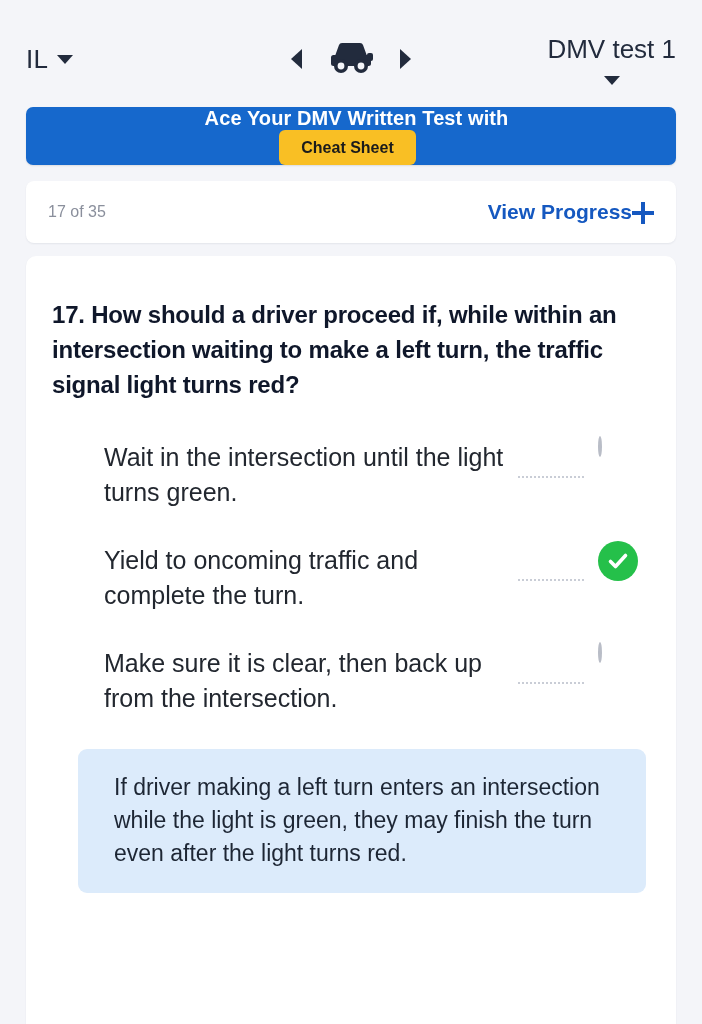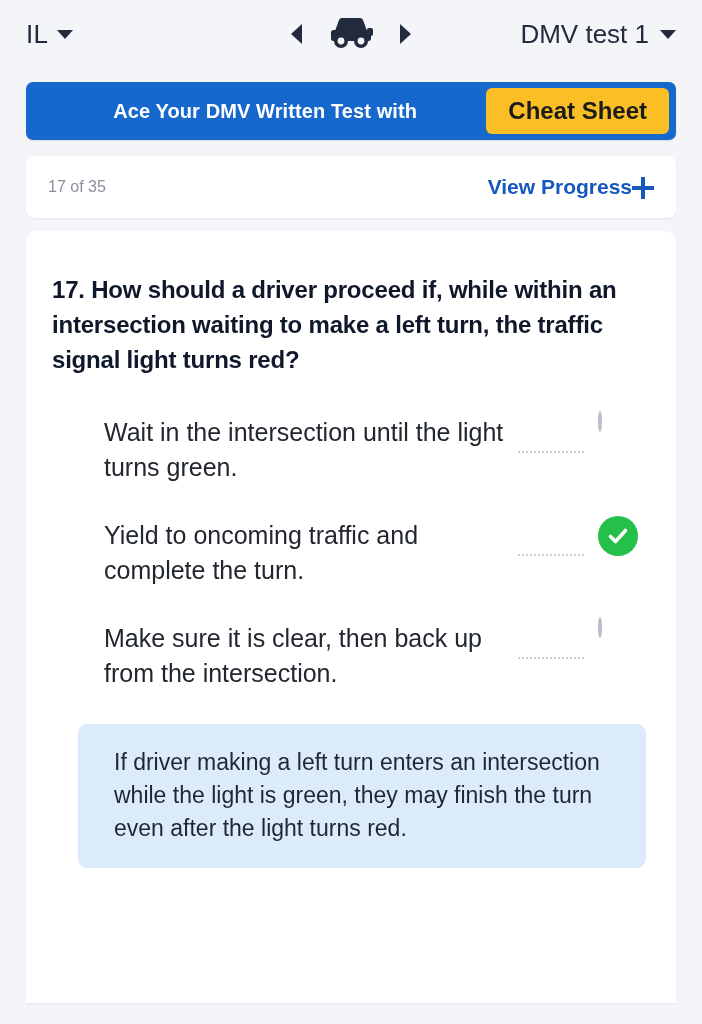--- a/index.html
+++ b/index.html
@@ -17,20 +17,21 @@
   }
 
   
   .topbar {
     height: 68px;
     display: flex;
     align-items: center;
     padding: 0 26px;
     background: #f4f5f9;
     position: relative;
+    margin-top: 25px;
   }
 
   .state-select {
     display: flex;
     align-items: center;
     gap: 9px;
     cursor: pointer;
   }
 
   .state-label {
@@ -71,54 +72,56 @@
   }
 
   .car-icon { display: block; }
 
   .test-select {
     margin-left: auto;
     display: flex;
     align-items: center;
     gap: 11px;
     cursor: pointer;
+    flex-direction: column;
   }
 
   .test-label {
     font-size: 26px;
     color: #222b3d;
   }
 
   
   .promo {
     margin: 14px 26px 0 26px;
     height: 58px;
     background: #1668cc;
     border-radius: 7px;
     display: flex;
     align-items: center;
     padding: 0 7px 0 0;
     position: relative;
     box-shadow: 0 1px 2px rgba(0,0,0,0.10);
+    flex-direction: column;
   }
 
   .promo-text {
     flex: 1;
     text-align: center;
     color: #ffffff;
     font-size: 20px;
     font-weight: bold;
     padding-left: 18px;
     letter-spacing: 0.1px;
   }
 
   .cheat-btn {
     background: #f9bf24;
     color: #1b1b1b;
-    font-size: 24px;
+    font-size: 16px;
     font-weight: bold;
     border: none;
     border-radius: 6px;
     height: 46px;
     padding: 0 22px;
     cursor: pointer;
     font-family: "Liberation Sans", sans-serif;
     white-space: nowrap;
   }
 

